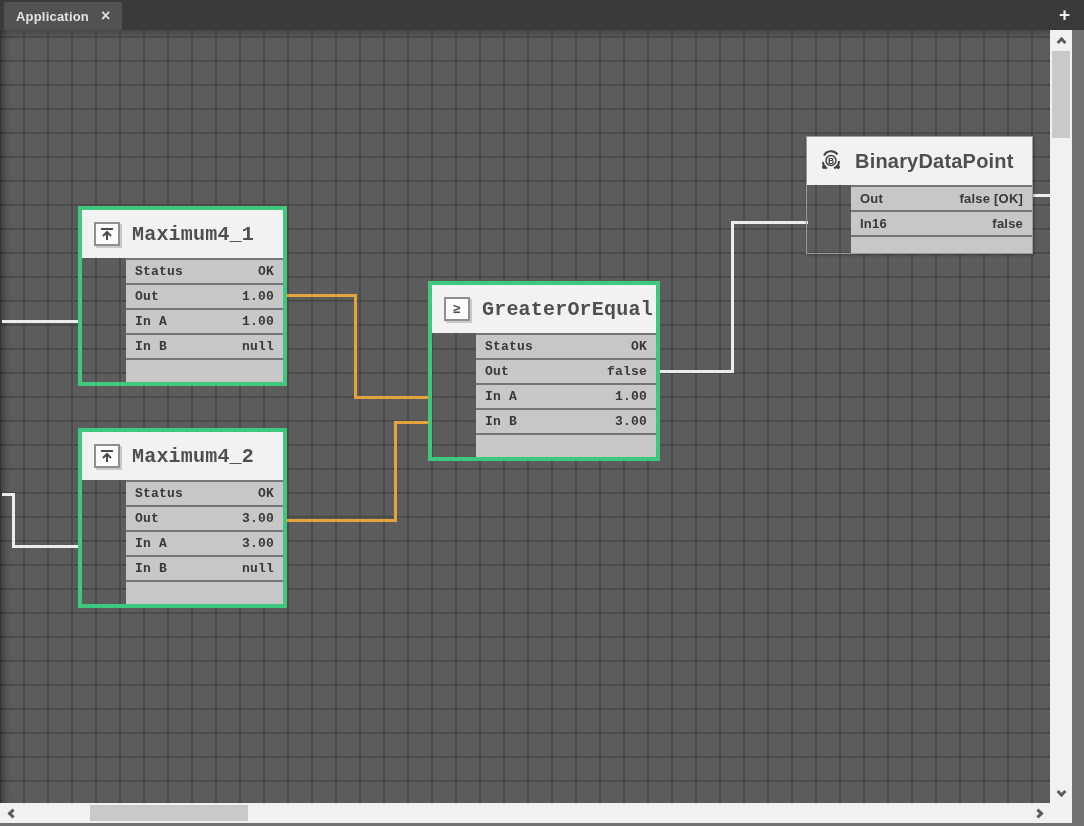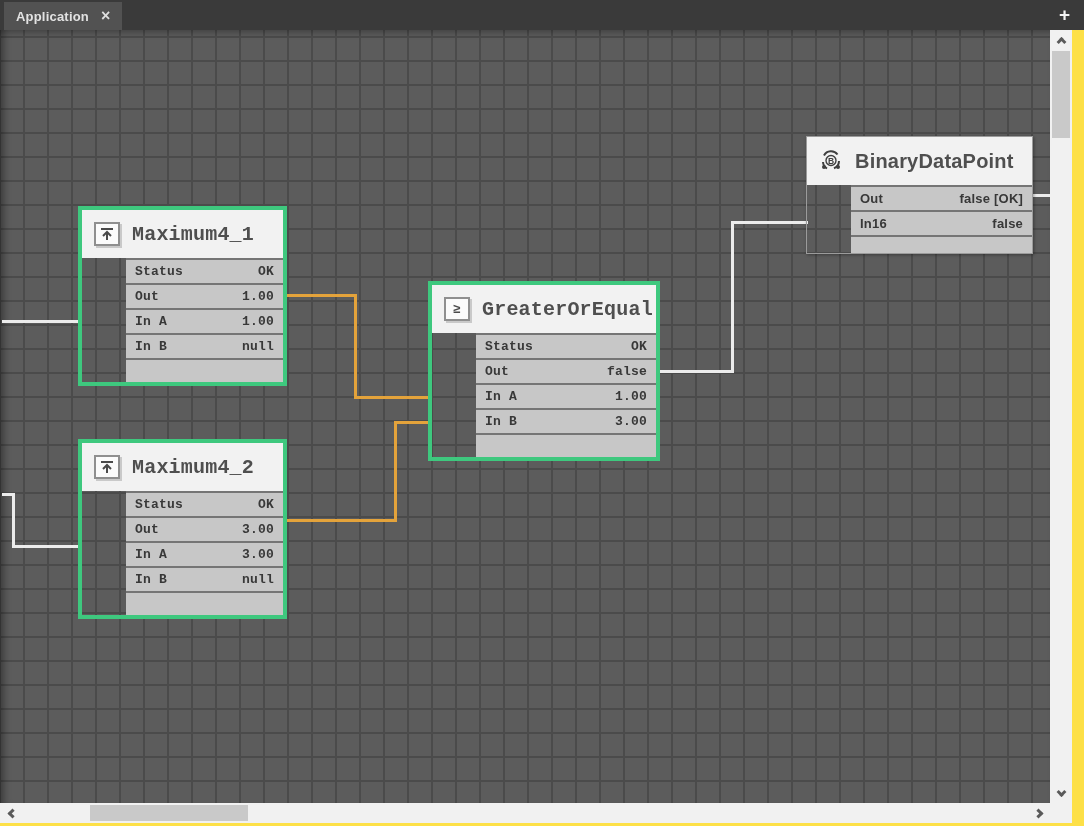--- a/index.html
+++ b/index.html
@@ -1,18 +1,18 @@
 <!DOCTYPE html>
 <html><head>
 <meta charset="utf-8">
 <style>
   * { margin:0; padding:0; box-sizing:border-box; }
   html,body { width:1084px; height:826px; overflow:hidden; }
   body { font-family:"Liberation Sans","DejaVu Sans",sans-serif; background:#3a3a3a; }
-  .app { position:relative; width:1084px; height:826px; background:#fde047; }
+  .app { position:relative; width:1084px; height:826px; background:#737373; }
 
   
   .tabbar { position:absolute; left:0; top:0; width:1084px; height:30px; background:#3a3a3a; }
   .tab { position:absolute; left:4px; top:2px; height:28px; background:#525252;
          display:flex; align-items:center; padding:0 12px; gap:12px; }
   .tab-label { font-size:13px; font-weight:600; color:#e2e2e2; letter-spacing:.2px; }
   .tab-close { font-size:16px; font-weight:900; color:#dedede; line-height:1; cursor:pointer; }
   .new-tab { position:absolute; right:14px; top:4px; font-size:19px; font-weight:900;
              color:#f2f2f2; line-height:22px; cursor:pointer; }
 
@@ -114,21 +114,21 @@
         <span class="row-label">In A</span>
         <span class="row-value">1.00</span>
       </div>
       <div class="node-row">
         <span class="row-label">In B</span>
         <span class="row-value">null</span>
       </div>
       <div class="node-row node-row--empty"></div>
     </div>
 
-    <div class="node selected" style="left:78px;top:409px;width:209px;">
+    <div class="node selected" style="left:78px;top:398px;width:209px;">
       <div class="node-title">
         <span class="icon-box">
           <svg width="18" height="16" viewBox="0 0 18 16">
               <path d="M3 3 H15 M9 14 V7 M5 10 L9 6 L13 10" fill="none" stroke="#4a4a4a" stroke-width="2"></path>
             </svg>
         </span>
         <span class="node-title-text">Maximum4_2</span>
       </div>
       <div class="node-row">
         <span class="row-label">Status</span>

